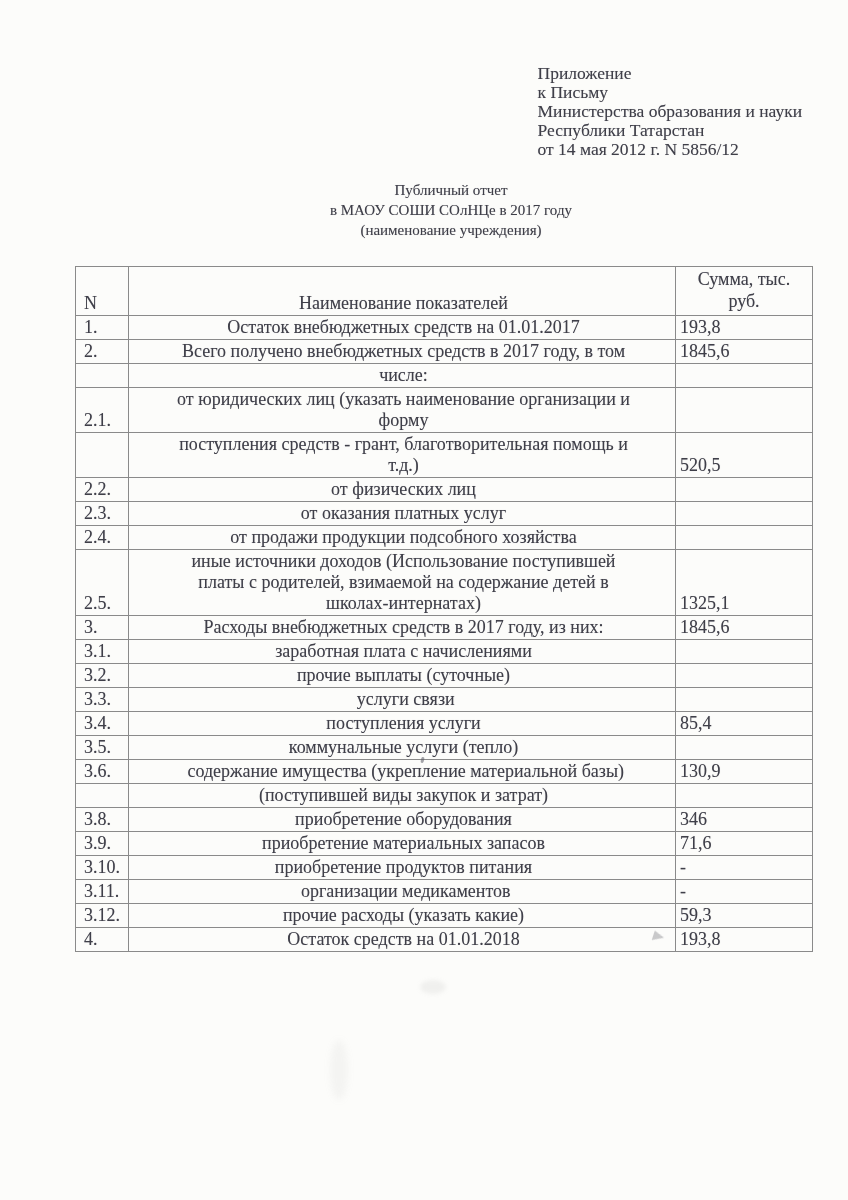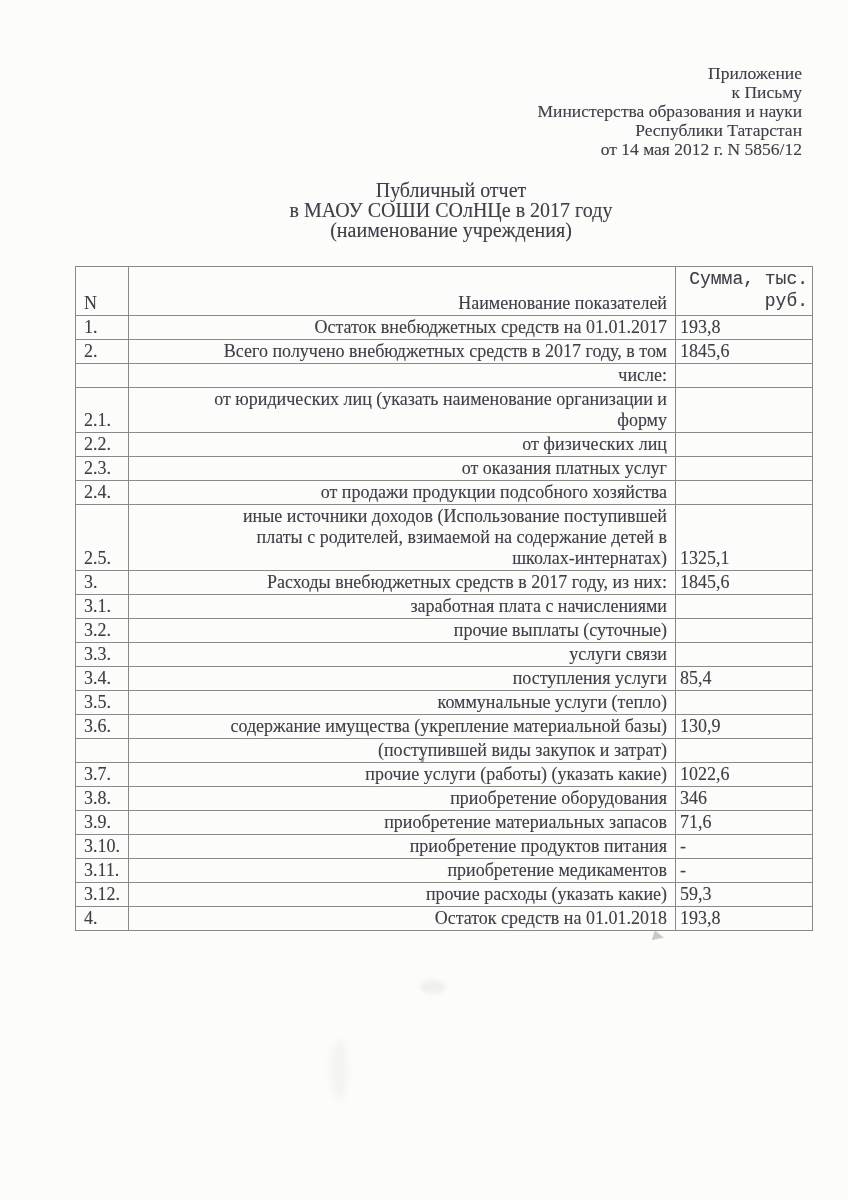--- a/index.html
+++ b/index.html
@@ -5,45 +5,45 @@
   html,body{margin:0;padding:0;}
   body{width:848px;height:1200px;background:#e8e8e6;}
   .page{
     position:relative;width:848px;height:1200px;background:#fcfcfa;
     font-family:"Liberation Serif","DejaVu Serif",serif;
     color:#3f3f49;overflow:hidden;
     text-shadow:0 0 0.7px rgba(63,63,73,0.35);
   }
   .doc-header{
     position:absolute;top:64px;right:46px;
-    text-align:right;font-size:17.5px;line-height:19px;
+    text-align:left;font-size:17.5px;line-height:19px;
   }
   .doc-title{
     position:absolute;top:180px;left:54px;width:794px;
-    text-align:center;font-size:20px;line-height:20px;
+    text-align:center;font-size:15px;line-height:20px;
   }
   table.report{
     position:absolute;left:75px;top:266px;width:737px;
     border-collapse:collapse;table-layout:fixed;
     font-size:18px;
   }
   col.c-num{width:53px;}
   col.c-desc{width:547px;}
   col.c-sum{width:137px;}
   td{
     border:1px solid #8a8a8a;
     padding:1px 8px;line-height:21px;
     font-weight:normal;overflow:hidden;
   }
   td.num{vertical-align:bottom;padding-left:8px;padding-right:2px;text-align:left;}
-  td.desc{vertical-align:bottom;padding-left:11px;white-space:pre-wrap;text-align:right;}
+  td.desc{vertical-align:bottom;padding-left:11px;white-space:pre-wrap;text-align:center;}
   td.sum{vertical-align:bottom;text-align:left;padding-left:4px;padding-right:4px;}
   thead td{height:46px;}
-  td.hdr-name{text-align:right;vertical-align:bottom;}
-  td.hdr-sum{vertical-align:top;text-align:right;white-space:pre-wrap;line-height:22px;font-family:Liberation Mono, monospace;}
+  td.hdr-name{text-align:center;vertical-align:bottom;}
+  td.hdr-sum{vertical-align:top;text-align:center;white-space:pre-wrap;line-height:22px;}
   .smudge{position:absolute;pointer-events:none;}
   .smudge-arrow{
     left:653px;top:932px;width:0;height:0;
     border-left:11px solid rgba(125,125,130,0.40);
     border-top:4px solid transparent;border-bottom:6px solid transparent;
     transform:rotate(18deg);filter:blur(0.6px);
   }
   .smudge-comma{
     left:421px;top:757px;width:3px;height:6px;
     background:rgba(90,90,100,0.55);border-radius:2px;transform:rotate(14deg);
@@ -106,20 +106,26 @@
           <td class="desc">числе:</td>
           <td class="sum"></td>
         </tr>
         <tr>
           <td class="num">2.1.</td>
           <td class="desc">от юридических лиц (указать наименование организации и
 форму</td>
           <td class="sum"></td>
         </tr>
         <tr>
+          <td class="num"></td>
+          <td class="desc">поступления средств - грант, благотворительная помощь и
+т.д.)</td>
+          <td class="sum">520,5</td>
+        </tr>
+        <tr>
           <td class="num">2.2.</td>
           <td class="desc">от физических лиц</td>
           <td class="sum"></td>
         </tr>
         <tr>
           <td class="num">2.3.</td>
           <td class="desc">от оказания платных услуг</td>
           <td class="sum"></td>
         </tr>
         <tr>
@@ -168,42 +174,37 @@
           <td class="num">3.6.</td>
           <td class="desc"> содержание имущества (укрепление материальной базы)</td>
           <td class="sum">130,9</td>
         </tr>
         <tr>
           <td class="num"></td>
           <td class="desc">(поступившей виды закупок и затрат)</td>
           <td class="sum"></td>
         </tr>
         <tr>
-          <td class="num">3.7.</td>
-          <td class="desc">прочие услуги (работы) (указать какие)</td>
-          <td class="sum">1022,6</td>
-        </tr>
-        <tr>
           <td class="num">3.8.</td>
           <td class="desc">приобретение оборудования</td>
           <td class="sum">346</td>
         </tr>
         <tr>
           <td class="num">3.9.</td>
           <td class="desc">приобретение материальных запасов</td>
           <td class="sum">71,6</td>
         </tr>
         <tr>
           <td class="num">3.10.</td>
           <td class="desc">приобретение продуктов питания</td>
           <td class="sum">-</td>
         </tr>
         <tr>
           <td class="num">3.11.</td>
-          <td class="desc"> приобретение медикаментов</td>
+          <td class="desc"> организации медикаментов</td>
           <td class="sum">-</td>
         </tr>
         <tr>
           <td class="num">3.12.</td>
           <td class="desc">прочие расходы (указать какие)</td>
           <td class="sum">59,3</td>
         </tr>
         <tr>
           <td class="num">4.</td>
           <td class="desc">Остаток средств на 01.01.2018</td>

